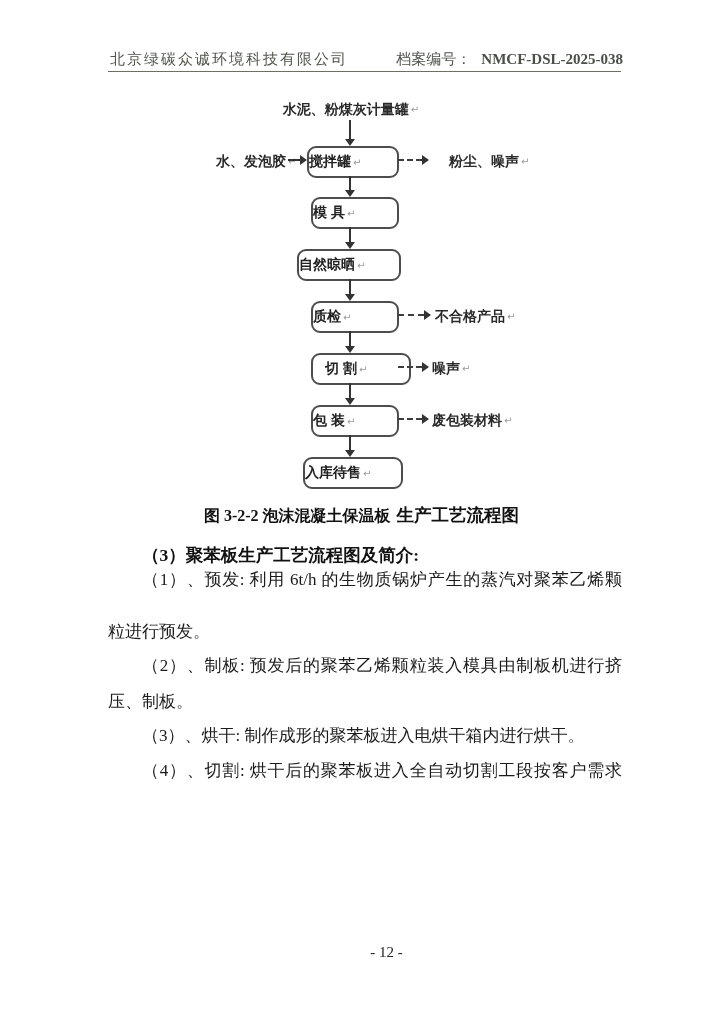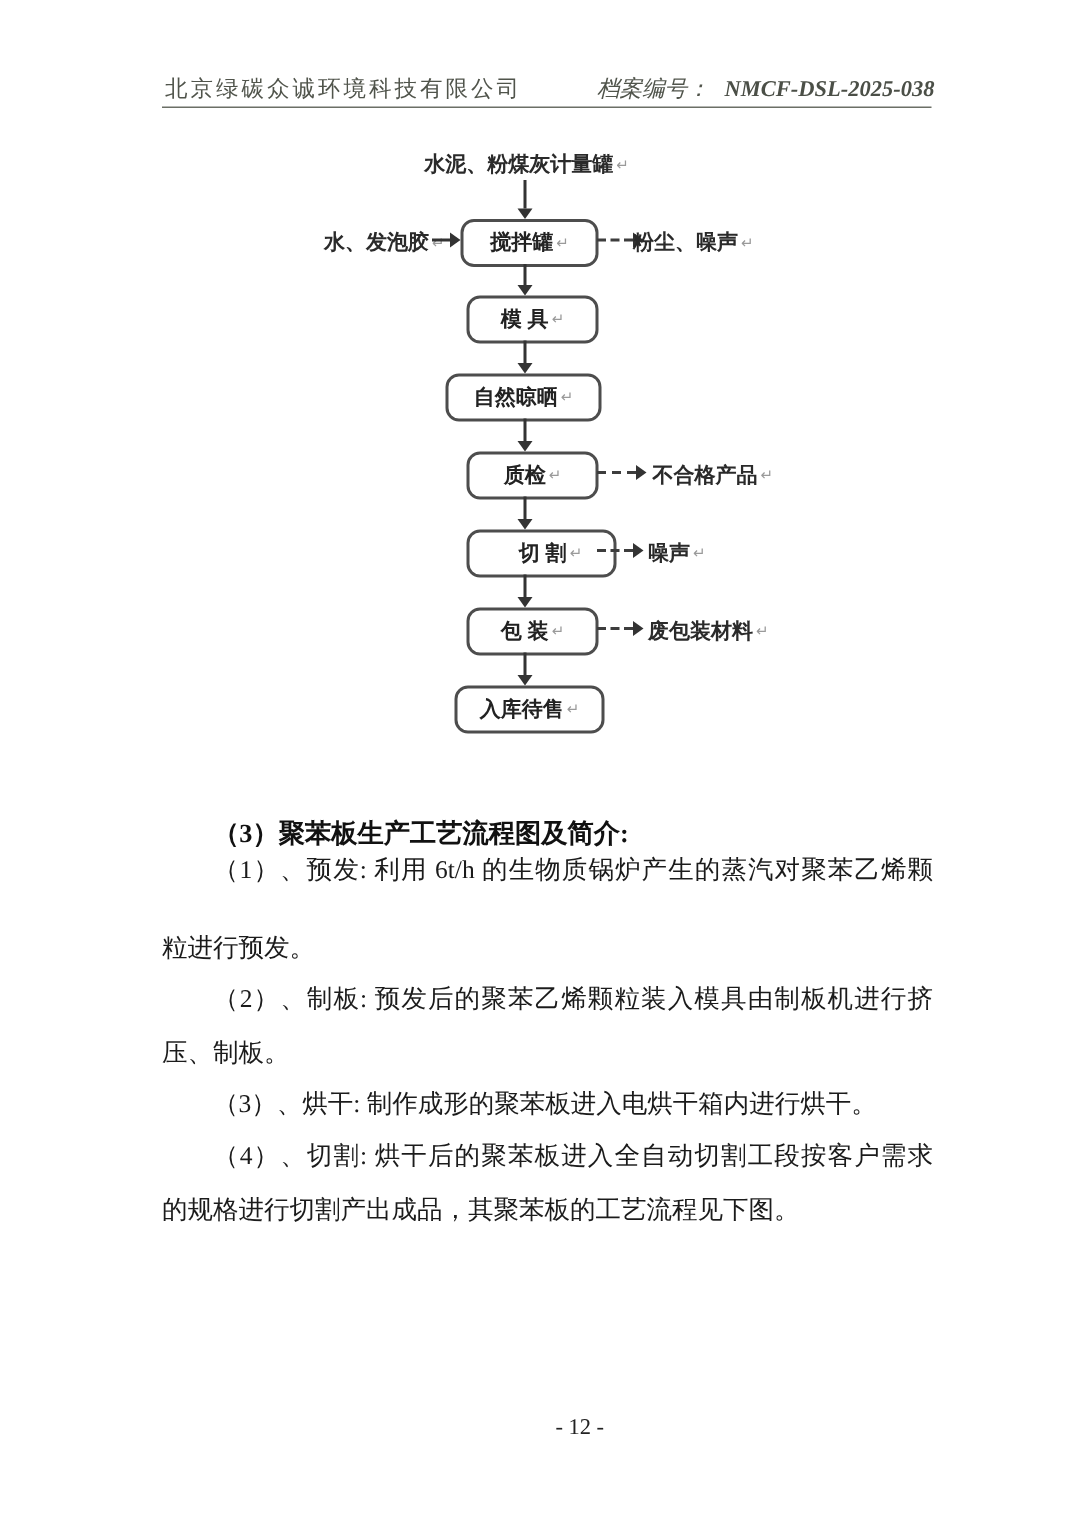--- a/index.html
+++ b/index.html
@@ -1,29 +1,29 @@
 <!DOCTYPE html>
 <html><head>
 <meta charset="utf-8">
 <style>
   html,body{margin:0;padding:0;background:#fff;}
   .page{position:relative;width:723px;height:1024px;background:#ffffff;overflow:hidden;
         font-family:"Liberation Serif","DejaVu Serif",serif;color:#1d1d1d;}
 
   
   .hdr-left{position:absolute;left:110px;top:50px;font-size:15px;letter-spacing:2px;color:#50544b;}
-  .hdr-right{position:absolute;right:100px;top:50px;font-size:15px;color:#50544b;white-space:nowrap;font-style:italic;}
+  .hdr-right{position:absolute;right:100px;top:50px;font-size:15px;color:#50544b;white-space:nowrap;}
   .hdr-right .num{font-weight:700;margin-left:10px;color:#4b4f47;}
   .hdr-rule{position:absolute;left:108px;top:71px;width:513px;height:1px;background:#6b6f66;}
 
   
   .flow-label{position:absolute;font-family:"Liberation Sans","DejaVu Sans",sans-serif;
               font-size:14px;font-weight:600;color:#2a2a2a;white-space:nowrap;}
   .flow-box{position:absolute;border:2px solid #4d4d4d;border-radius:9px;background:#fff;
-            display:flex;align-items:center;justify-content:center;
+            display:flex;align-items:center;
             font-family:"Liberation Sans","DejaVu Sans",sans-serif;
             font-size:14px;font-weight:600;color:#222;white-space:nowrap;}
   .crlf{color:#9a9a9a;font-size:10px;font-weight:400;margin-left:2px;vertical-align:1px;}
   .varrow{position:absolute;width:0;border-left:2px solid #333;}
   .varrow::after{content:"";position:absolute;bottom:-7px;left:-6px;
                  border-left:5px solid transparent;border-right:5px solid transparent;
                  border-top:7px solid #333;}
   .harrow{position:absolute;height:0;border-top:2px solid #333;}
   .harrow::after,.darrow::after{content:"";position:absolute;right:-7px;top:-6px;
                  border-top:5px solid transparent;border-bottom:5px solid transparent;
@@ -67,21 +67,21 @@
     <div class="flow-label" style="left:216px;top:153px;">
       <span>水、发泡胶</span><span class="crlf">↵</span>
     </div>
     <div class="harrow" style="left:288px;top:159px;width:12px;"></div>
 
     <div class="flow-box" style="left:307px;top:146px;width:88px;height:28px;">
       <span>搅拌罐</span>
         <span class="crlf">↵</span>
     </div>
     <div class="darrow" style="left:398px;top:159px;width:24px;"></div>
-    <div class="flow-label" style="left:422px;top:153px;">
+    <div class="flow-label" style="left:449px;top:153px;">
       <span>粉尘、噪声</span><span class="crlf">↵</span>
     </div>
 
     <div class="varrow" style="left:349px;top:176px;height:14px;"></div>
     <div class="flow-box" style="left:311px;top:197px;width:84px;height:28px;">
       <span>模 具</span>
         <span class="crlf">↵</span>
     </div>
 
     <div class="varrow" style="left:349px;top:227px;height:15px;"></div>
@@ -120,29 +120,32 @@
       <span>废包装材料</span><span class="crlf">↵</span>
     </div>
 
     <div class="varrow" style="left:349px;top:435px;height:15px;"></div>
     <div class="flow-box" style="left:303px;top:457px;width:96px;height:28px;">
       <span>入库待售</span>
         <span class="crlf">↵</span>
     </div>
   </div>
 
+  <div class="caption">
+    <span class="pfx">图 3-2-2 泡沫混凝土保温板</span>
+    <span class="sfx">生产工艺流程图</span>
+  </div>
 
   <div class="heading">（3）聚苯板生产工艺流程图及简介:</div>
 
   <div class="pline indent full" style="top:568px;">（1）、预发: 利用 6t/h 的生物质锅炉产生的蒸汽对聚苯乙烯颗</div>
   <div class="pline" style="top:620px;">粒进行预发。</div>
 
   <div class="pline indent full" style="top:654px;">（2）、制板: 预发后的聚苯乙烯颗粒装入模具由制板机进行挤</div>
   <div class="pline" style="top:690px;">压、制板。</div>
 
   <div class="pline indent" style="top:724px;">（3）、烘干: 制作成形的聚苯板进入电烘干箱内进行烘干。</div>
 
   <div class="pline indent full" style="top:759px;">（4）、切割: 烘干后的聚苯板进入全自动切割工段按客户需求</div>
-  <div class="pline" style="top:795px;">的规格进行切割产出成品，其聚苯板的工艺流程见下图。</div>
 
   <div class="pageno">- 12 -</div>
 
 </div>
 
 </body></html>

